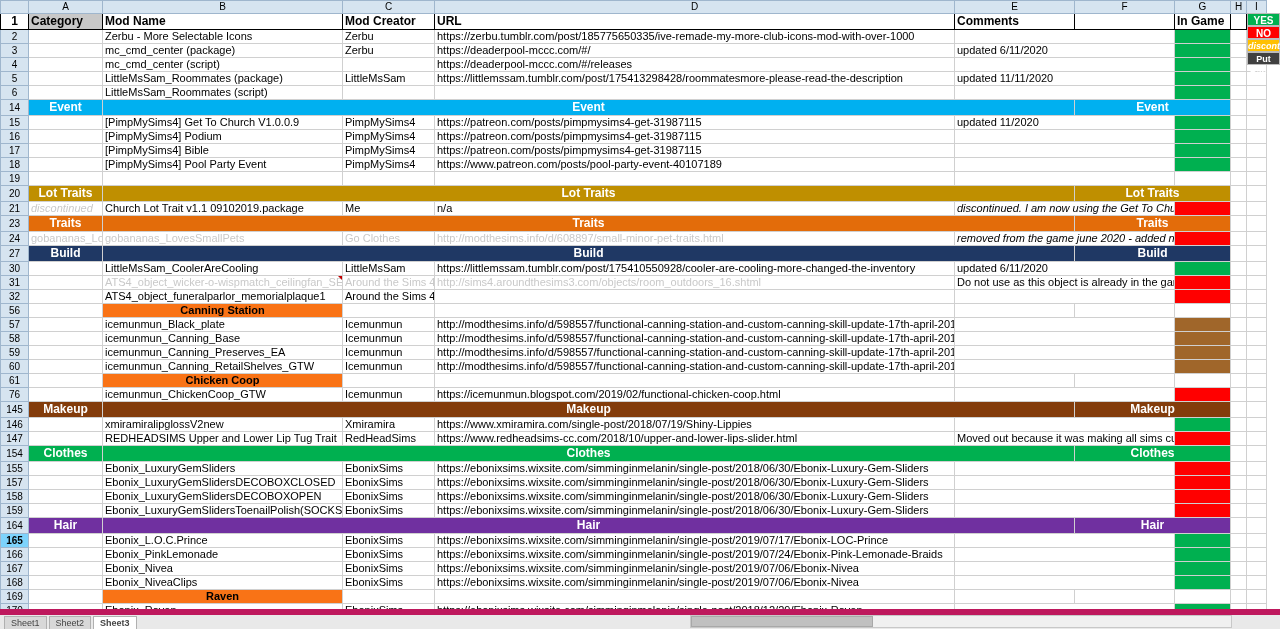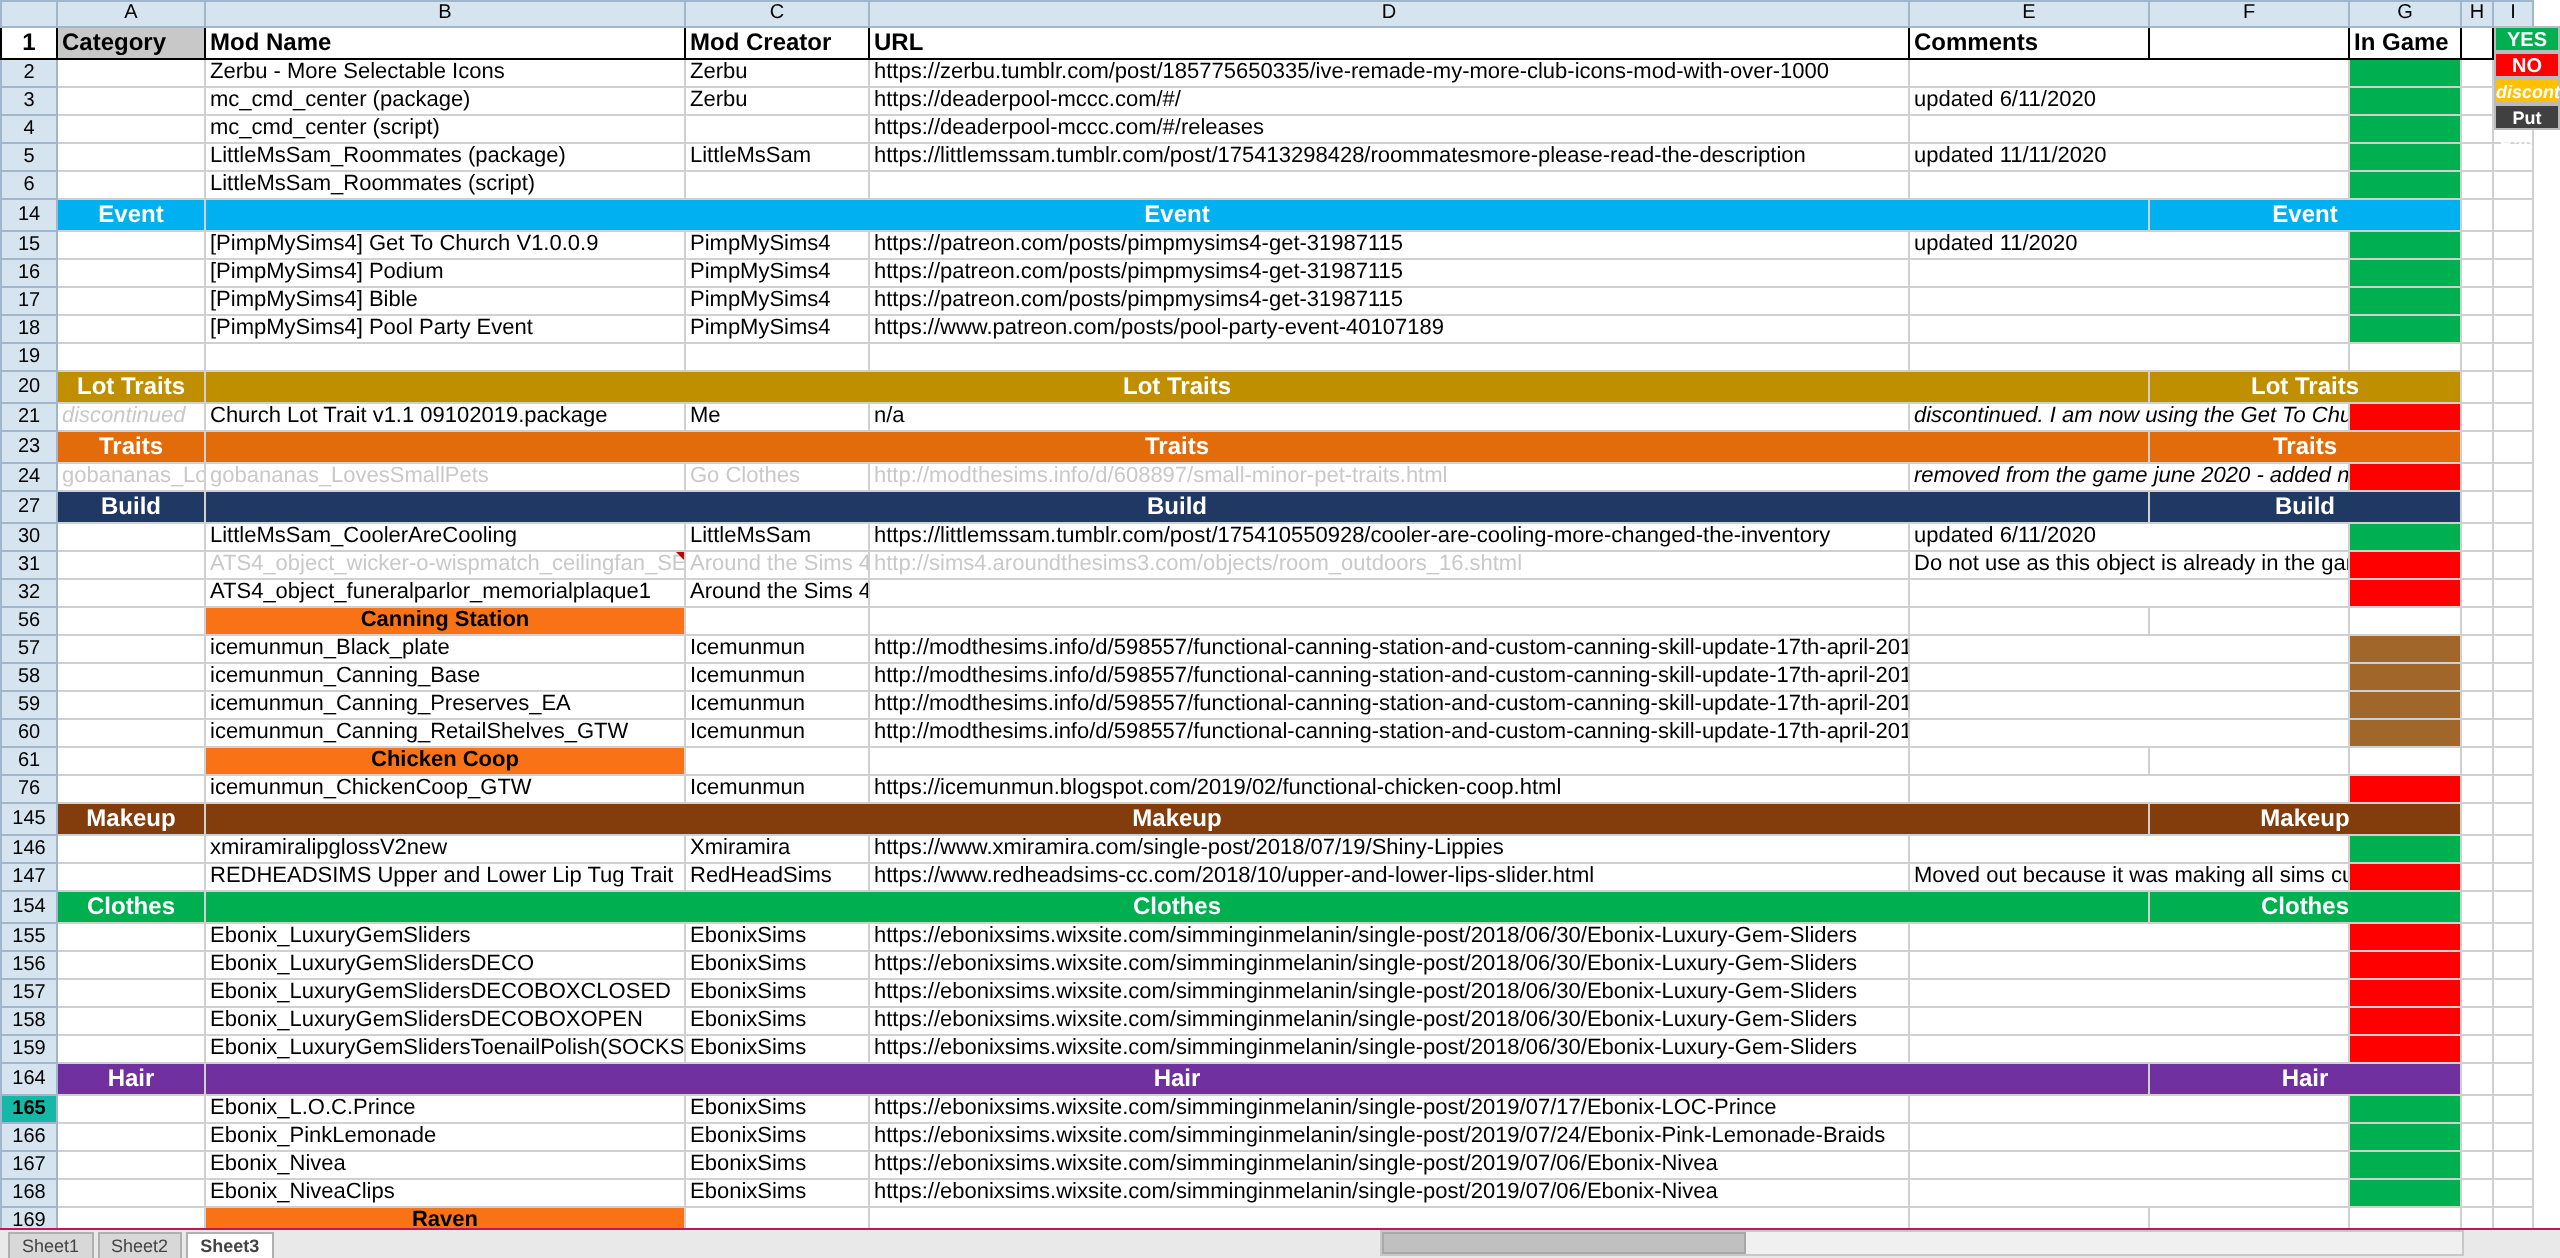--- a/index.html
+++ b/index.html
@@ -36,21 +36,21 @@
     line-height:12px;
   }
   .rowhdr{
     background:#d6e4f0;
     text-align:center;
     border:1px solid #9fb6cd;
     font-size:10px;
     width:28px;
     color:#000;
   }
-  .rowhdr.sel{background:#14b8a6;font-weight:bold;}
+  .rowhdr.sel{background:#7dd3fc;font-weight:bold;}
   
   .fieldrow td{
     background:#ffffff;
     font-weight:bold;
     font-size:12px;
     border:1px solid #000;
     height:15px;
     line-height:15px;
   }
   .fieldrow td.cat{background:#c8c8c8;}
@@ -82,21 +82,21 @@
     box-sizing:border-box;font-weight:bold;color:#fff;
   }
   .lg-yes{background:#00b050;}
   .lg-no{background:#ff0000;}
   .lg-disc{background:#ffc000;color:#000;font-style:italic;font-weight:normal;font-size:9px;}
   .lg-put{background:#404040;font-size:9px;font-weight:normal;}
 
   
   .bottombar{
     position:absolute;left:0;bottom:0;width:1280px;height:14px;
-    background:#e9e9e9;border-top:1px solid #be185d;
+    background:#e9e9e9;border-top:6px solid #be185d;
     display:flex;align-items:center;font-size:9px;color:#444;
   }
   .tabs{display:flex;align-items:center;gap:2px;padding-left:4px;}
   .tab{padding:0 6px;height:12px;line-height:12px;background:#d8d8d8;border:1px solid #b0b0b0;border-bottom:none;}
   .tab.active{background:#fff;font-weight:bold;}
   .hscroll{position:absolute;left:690px;bottom:1px;width:540px;height:11px;background:#f0f0f0;border:1px solid #c8c8c8;}
   .hscroll .thumb{position:absolute;left:0;top:0;height:9px;width:180px;background:#c0c0c0;border:1px solid #a8a8a8;}
 
   .cellnote{position:relative;}
   .cellnote::after{
@@ -474,31 +474,20 @@
           <td></td>
           <td>Ebonix_LuxuryGemSliders</td>
           <td>EbonixSims</td>
           <td>https://ebonixsims.wixsite.com/simminginmelanin/single-post/2018/06/30/Ebonix-Luxury-Gem-Sliders</td>
           <td colspan="2"></td>
           <td class="ingame-red"></td>
           <td></td>
           <td></td>
         </tr>
         <tr>
-          <td class="rowhdr">156</td>
-          <td></td>
-          <td>Ebonix_LuxuryGemSlidersDECO</td>
-          <td>EbonixSims</td>
-          <td>https://ebonixsims.wixsite.com/simminginmelanin/single-post/2018/06/30/Ebonix-Luxury-Gem-Sliders</td>
-          <td colspan="2"></td>
-          <td class="ingame-red"></td>
-          <td></td>
-          <td></td>
-        </tr>
-        <tr>
           <td class="rowhdr">157</td>
           <td></td>
           <td>Ebonix_LuxuryGemSlidersDECOBOXCLOSED</td>
           <td>EbonixSims</td>
           <td>https://ebonixsims.wixsite.com/simminginmelanin/single-post/2018/06/30/Ebonix-Luxury-Gem-Sliders</td>
           <td colspan="2"></td>
           <td class="ingame-red"></td>
           <td></td>
           <td></td>
         </tr>

